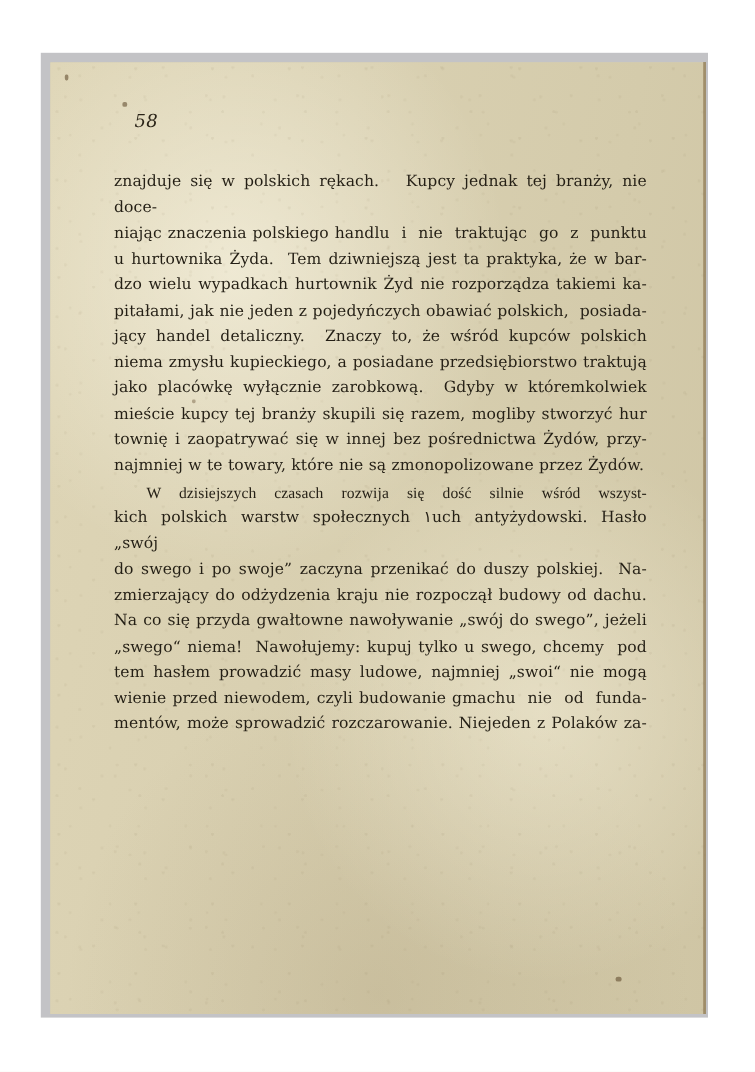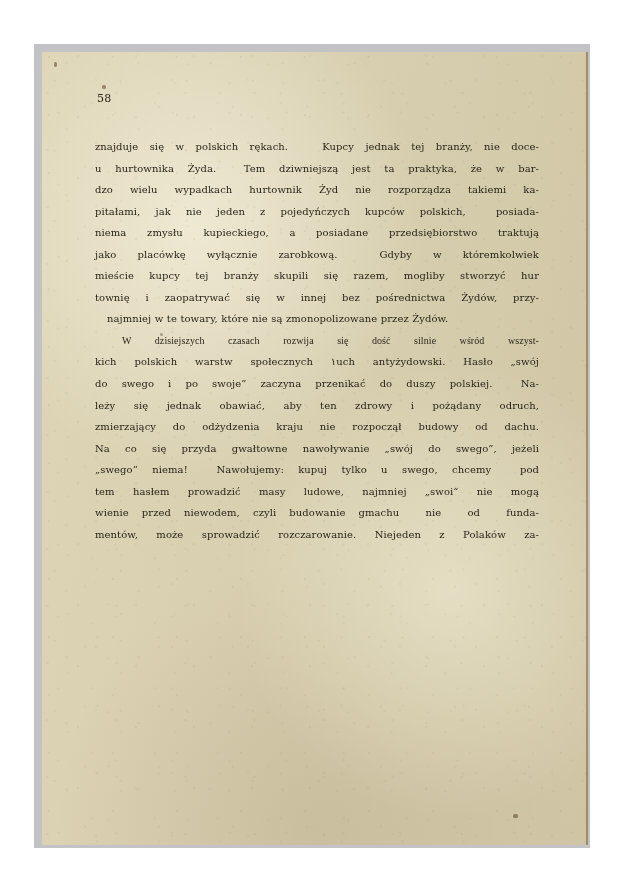--- a/index.html
+++ b/index.html
@@ -84,47 +84,47 @@
 
   
   #text-column {
     position: absolute;
     left: 53px;
     top: 40px;
     width: 444px;
   }
 
   #folio {
-    font-size: 11px;
+    font-size: 15px;
     color: #2a2418;
     letter-spacing: 0.3px;
-    margin: 0 0 31px 2px;
+    margin: 0 0 31px 17px;
+    font-style: italic;
   }
 
   .para {
     margin: 0;
-    font-size: 10px;
+    font-size: 13px;
     line-height: 21.55px;
     color: #241f15;
     text-align: justify;
     letter-spacing: 0.08px;
     word-spacing: 0.2px;
     -webkit-font-smoothing: none;
   }
 
   
   .ln {
     display: block;
     text-align: justify;
     text-align-last: justify;
     white-space: pre-wrap;
   }
   .ln.last {
     text-align-last: left;
-    margin-left: 12px;
   }
   .ln.indent {
     text-indent: 27px;
     font-family: Liberation Serif, serif;
   }
 </style>
 </head>
 <body>
 
 <div id="scan-area">
@@ -138,35 +138,36 @@
     <div class="fleck" style="left:60px; top:33px; width:4px; height:4px;"></div>
     <div class="fleck" style="left:471px; top:762px; width:5px; height:4px;"></div>
     <div class="fleck" style="left:118px; top:281px; width:3px; height:3px; opacity:.7;"></div>
 
     <div id="text-column">
 
       <div id="folio">58</div>
 
       <p class="para">
           <span class="ln">znajduje się w polskich rękach.   Kupcy jednak tej branży, nie doce-</span>
+          <span class="ln">niając znaczenia polskiego handlu  i  nie  traktując  go  z  punktu</span>
           <span class="ln">u hurtownika Żyda.  Tem dziwniejszą jest ta praktyka, że w bar-</span>
           <span class="ln">dzo wielu wypadkach hurtownik Żyd nie rozporządza takiemi ka-</span>
-          <span class="ln">pitałami, jak nie jeden z pojedyńczych kupców polskich,  posiada-</span>
+          <span class="ln">pitałami, jak nie jeden z pojedyńczych obawiać polskich,  posiada-</span>
+          <span class="ln">jący handel detaliczny.  Znaczy to, że wśród kupców polskich</span>
           <span class="ln">niema zmysłu kupieckiego, a posiadane przedsiębiorstwo traktują</span>
           <span class="ln">jako placówkę wyłącznie zarobkową.  Gdyby w któremkolwiek</span>
           <span class="ln">mieście kupcy tej branży skupili się razem, mogliby stworzyć hur</span>
           <span class="ln">townię i zaopatrywać się w innej bez pośrednictwa Żydów, przy-</span>
           <span class="ln last">najmniej w te towary, które nie są zmonopolizowane przez Żydów.</span>
         </p>
 
       <p class="para">
           <span class="ln indent">W dzisiejszych czasach rozwija się dość silnie wśród wszyst-</span>
           <span class="ln">kich polskich warstw społecznych ١uch antyżydowski. Hasło „swój</span>
           <span class="ln">do swego i po swoje” zaczyna przenikać do duszy polskiej.  Na-</span>
-          <span class="ln">leży się jednak obawiać, aby ten zdrowy i pożądany odruch,</span>
           <span class="ln">zmierzający do odżydzenia kraju nie rozpoczął budowy od dachu.</span>
           <span class="ln">Na co się przyda gwałtowne nawoływanie „swój do swego”, jeżeli</span>
           <span class="ln">„swego“ niema!  Nawołujemy: kupuj tylko u swego, chcemy  pod</span>
           <span class="ln">tem hasłem prowadzić masy ludowe, najmniej „swoi“ nie mogą</span>
           <span class="ln">wienie przed niewodem, czyli budowanie gmachu  nie  od  funda-</span>
           <span class="ln">mentów, może sprowadzić rozczarowanie. Niejeden z Polaków za-</span>
         </p>
 
     </div>
   </div>

